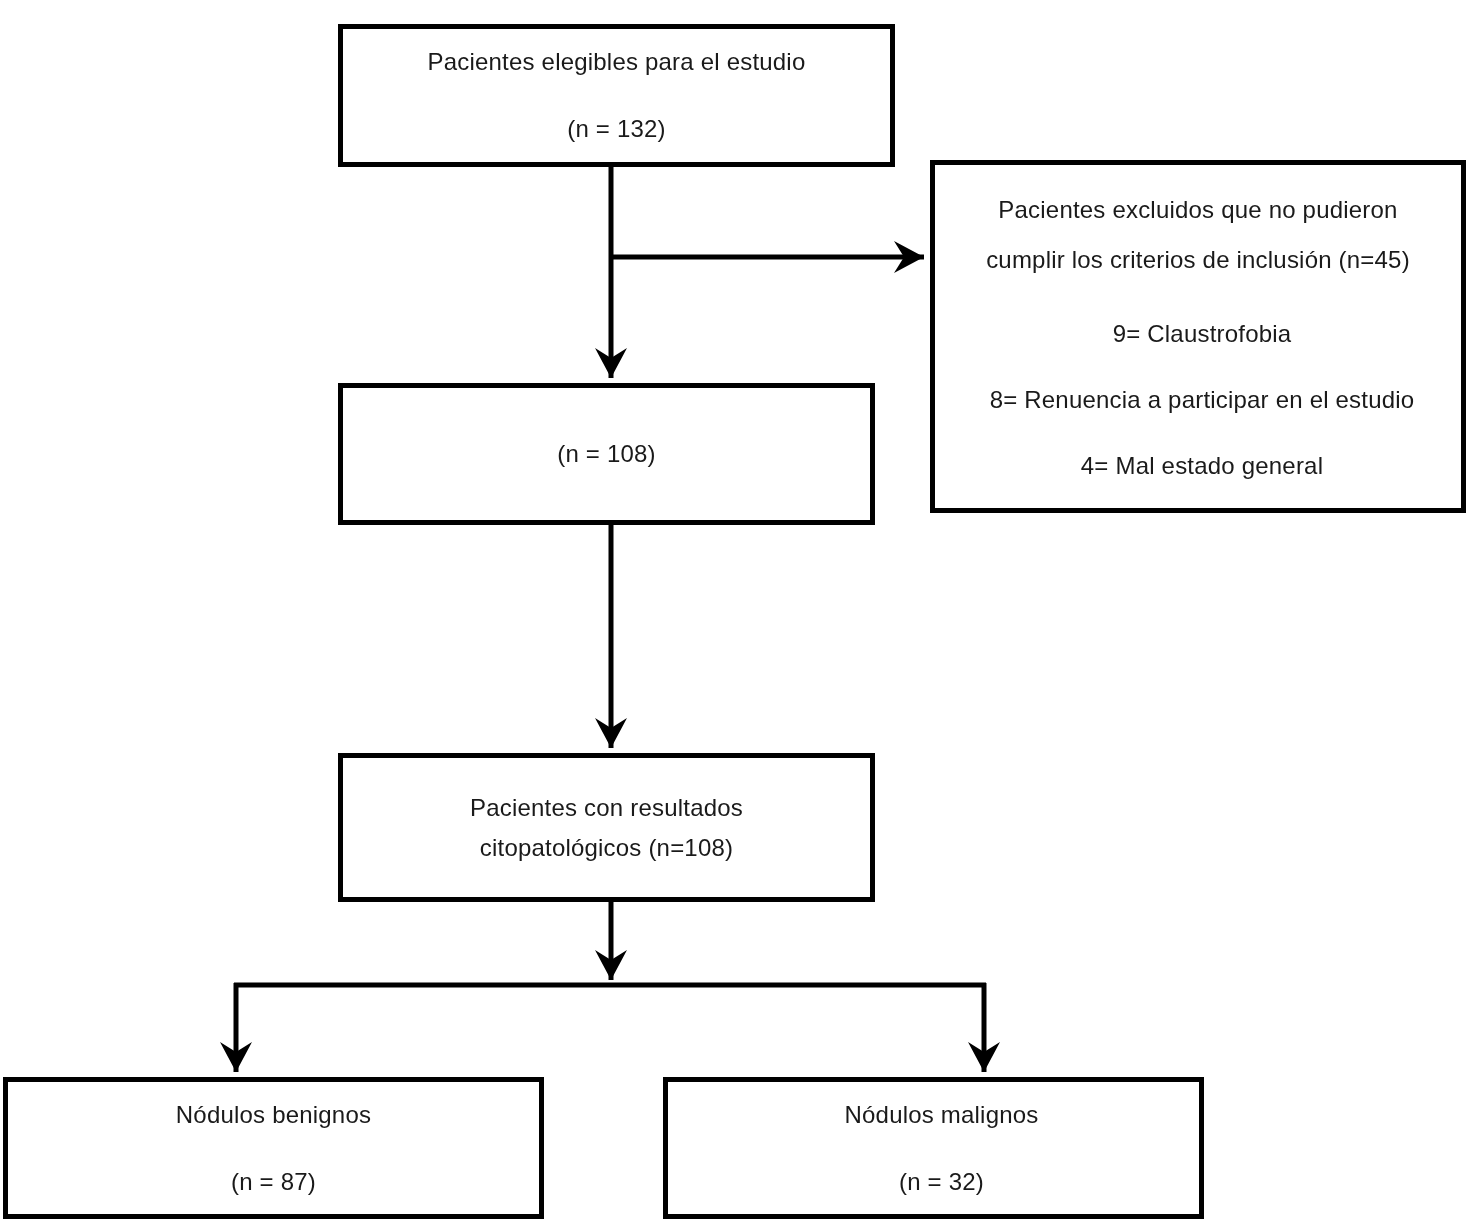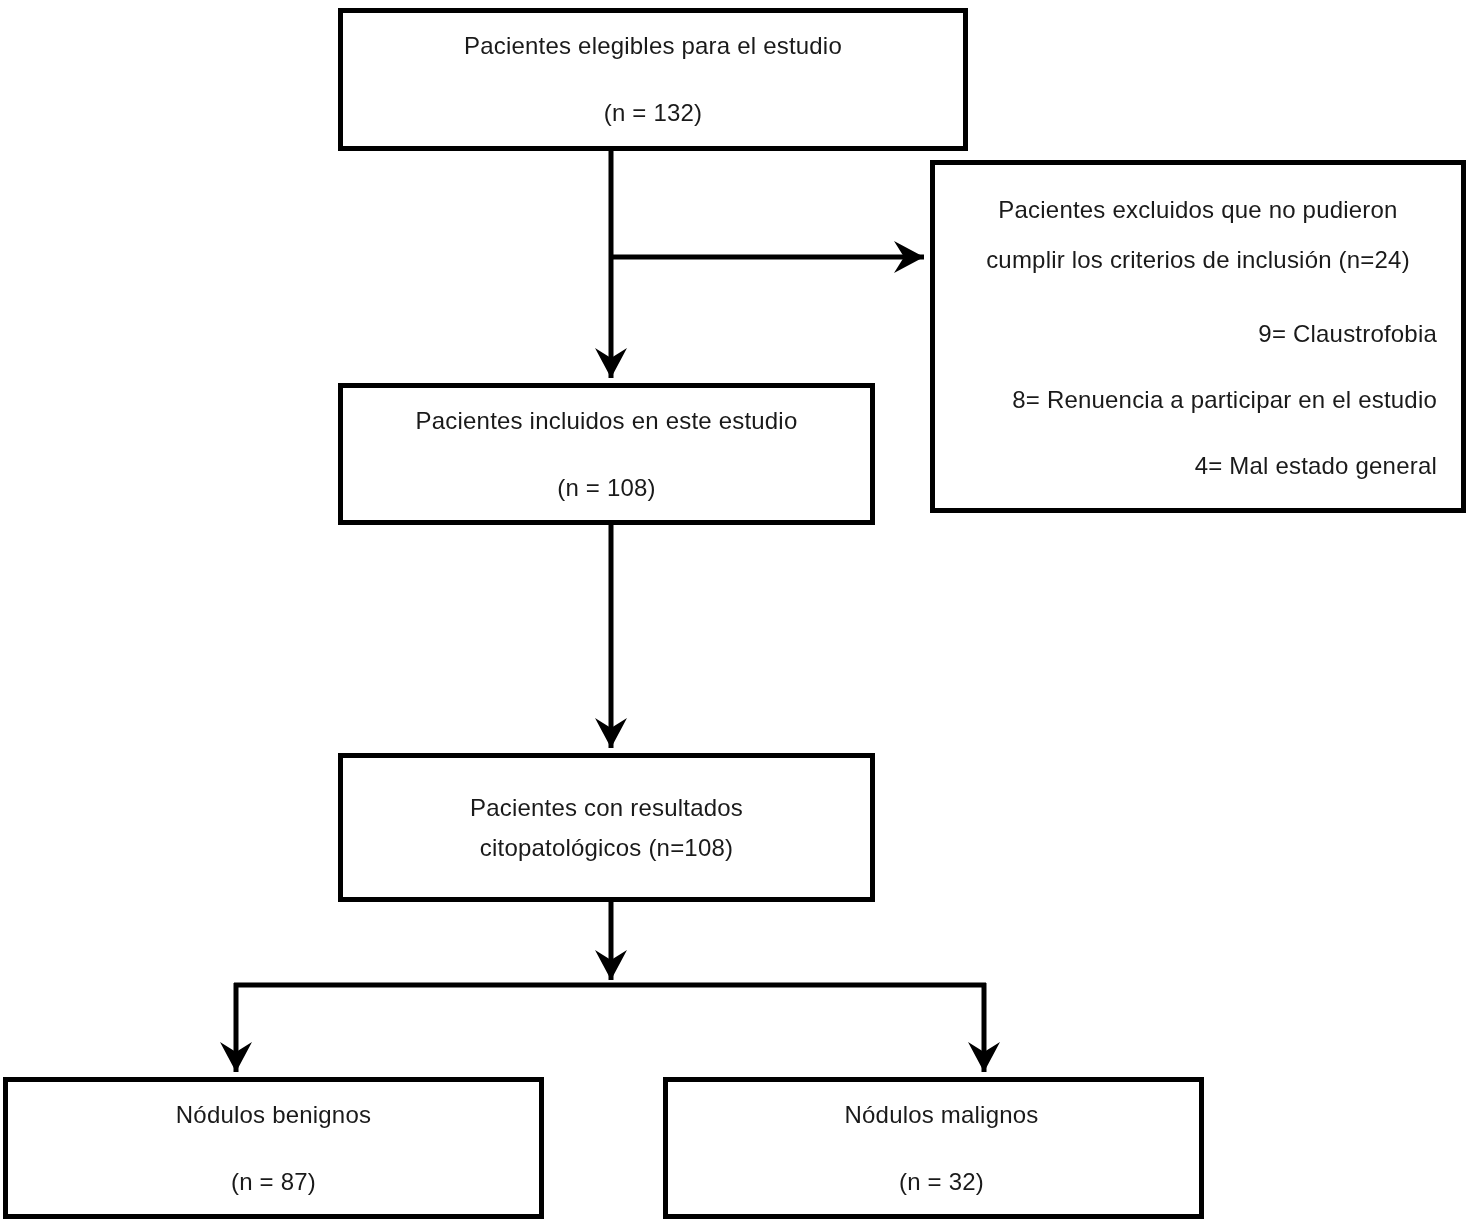--- a/index.html
+++ b/index.html
@@ -31,36 +31,36 @@
     font-size: 24px;
     letter-spacing: 0.2px;
   }
   .box.centered {
     display: flex;
     flex-direction: column;
     align-items: center;
     justify-content: center;
     text-align: center;
   }
-  .box-eligible  { left: 338px; top: 8px;    width: 630px; height: 143px; gap: 37px; }
+  .box-eligible  { left: 338px; top: 24px;    width: 557px; height: 143px; gap: 37px; }
   .box-included  { left: 338px; top: 383px;  width: 537px; height: 142px; gap: 37px; }
   .box-cyto      { left: 338px; top: 753px;  width: 537px; height: 149px; gap: 10px; }
   .box-benign    { left: 3px;   top: 1077px; width: 541px; height: 142px; gap: 37px; }
   .box-malign    { left: 663px; top: 1077px; width: 541px; height: 142px; gap: 37px; padding-left: 16px; }
   .box-excluded  { left: 930px; top: 160px;  width: 536px; height: 353px; padding: 0 24px; }
   .excl-header {
     margin-top: 20px;
     text-align: center;
     line-height: 50px;
   }
   .excl-item {
     margin-top: 32px;
     line-height: 34px;
     padding-left: 8px;
-    text-align: right;
+    text-align: center;
   }
   .txt-line { line-height: 30px; }
 </style>
 </head>
 <body>
 
 <div class="canvas">
 
   <svg class="connectors" viewBox="0 0 1475 1226" xmlns="http://www.w3.org/2000/svg">
     <defs>
@@ -85,29 +85,28 @@
   </svg>
 
   <div class="box centered box-eligible">
     <div class="txt-line">Pacientes elegibles para el estudio</div>
     <div class="txt-line">(n = 132)</div>
   </div>
 
   <div class="box box-excluded">
     <div class="excl-header">
       <div>Pacientes excluidos que no pudieron</div>
-      <div>cumplir los criterios de inclusión (n=24)</div>
+      <div>cumplir los criterios de inclusión (n=45)</div>
     </div>
     <div class="excl-item">9= Claustrofobia</div>
     <div class="excl-item">8= Renuencia a participar en el estudio</div>
     <div class="excl-item">4= Mal estado general</div>
   </div>
 
   <div class="box centered box-included">
-    <div class="txt-line">Pacientes incluidos en este estudio</div>
     <div class="txt-line">(n = 108)</div>
   </div>
 
   <div class="box centered box-cyto">
     <div class="txt-line">Pacientes con resultados</div>
     <div class="txt-line">citopatológicos (n=108)</div>
   </div>
 
   <div class="box centered box-benign">
     <div class="txt-line">Nódulos benignos</div>

